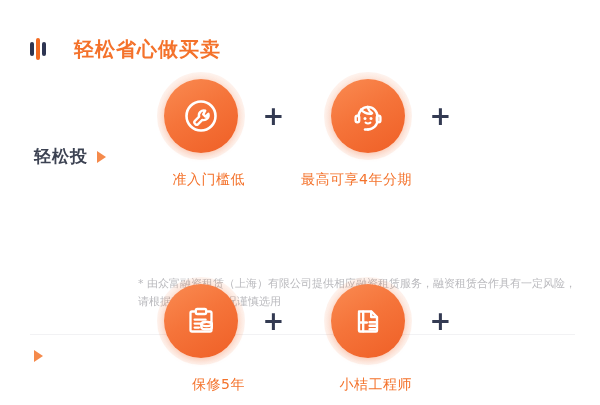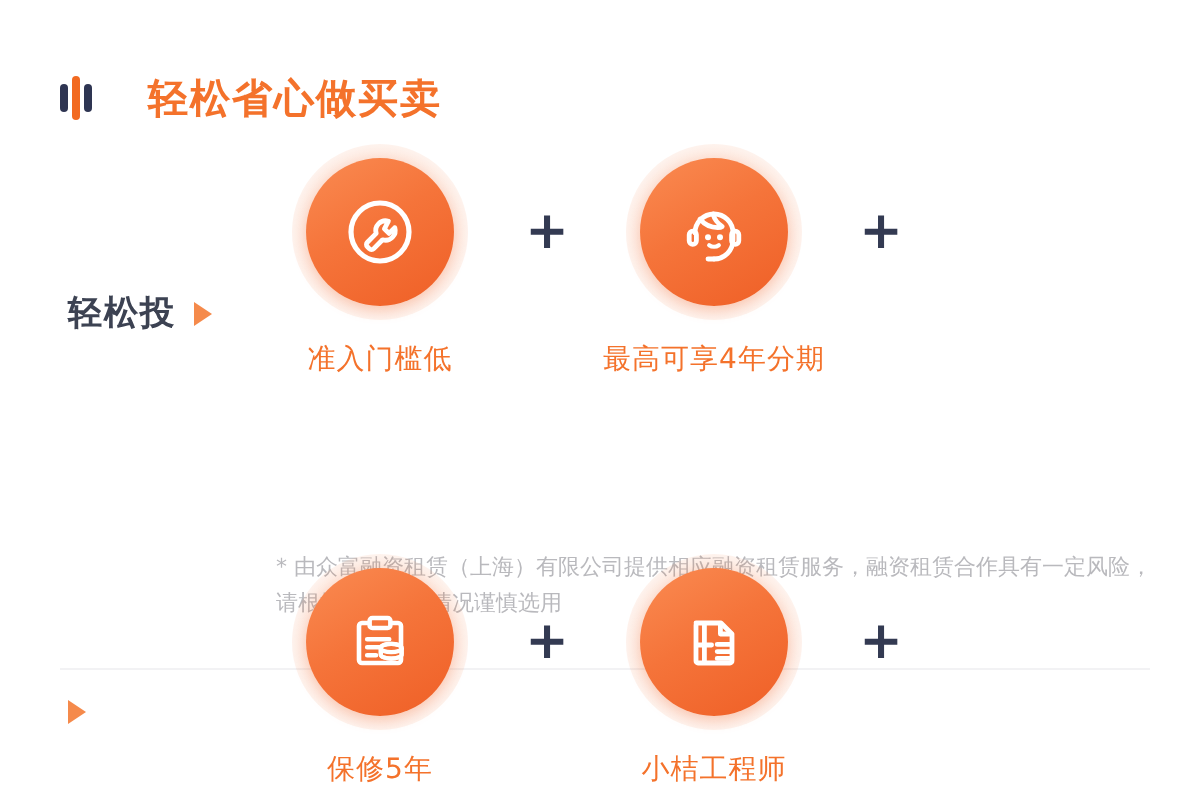--- a/index.html
+++ b/index.html
@@ -48,21 +48,21 @@
     width:0;height:0;
     border-left:9px solid #f58a4b;
     border-top:6px solid transparent;
     border-bottom:6px solid transparent;
   }
 
   .items{
     position:absolute;left:135px;top:0;width:455px;
     display:flex;align-items:flex-start;
   }
-  .item{width:110px;display:flex;flex-direction:column;align-items:center;}
+  .item{width:110px;display:flex;flex-direction:column;align-items:flex-end;}
   .plus{
     width:57px;height:88px;display:flex;align-items:center;justify-content:center;
     color:#333a52;font-size:26px;font-weight:bold;line-height:1;
     font-family:"DejaVu Sans",sans-serif;
   }
 
   .circle-wrap{
     width:88px;height:88px;position:relative;
     display:flex;align-items:center;justify-content:center;
   }

